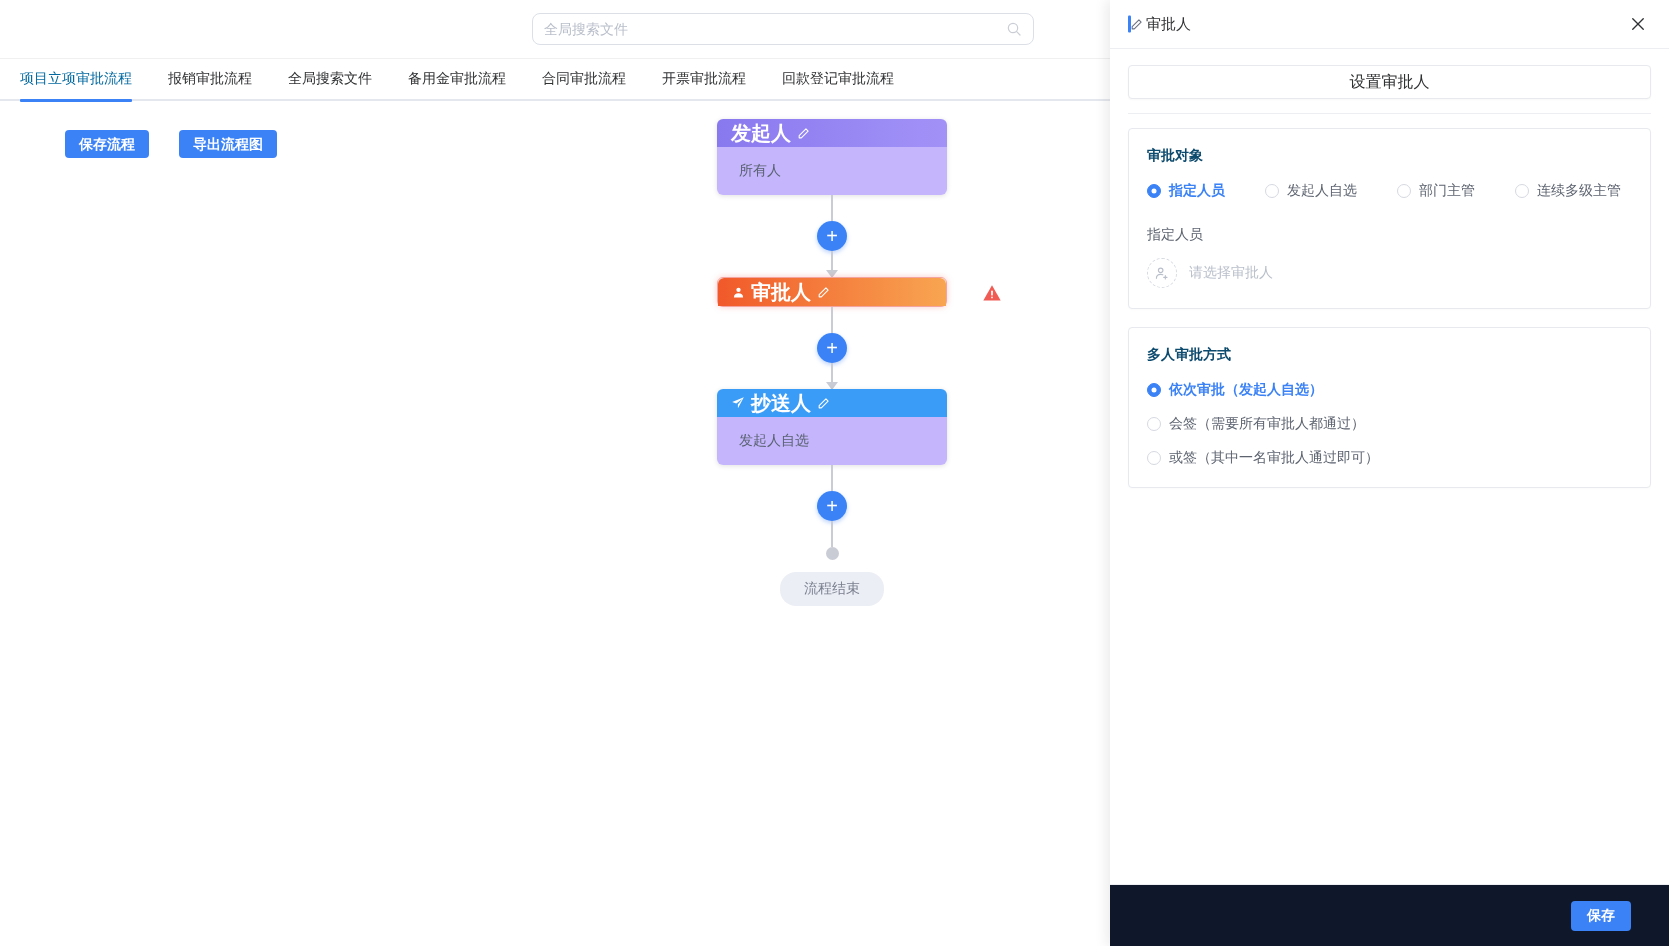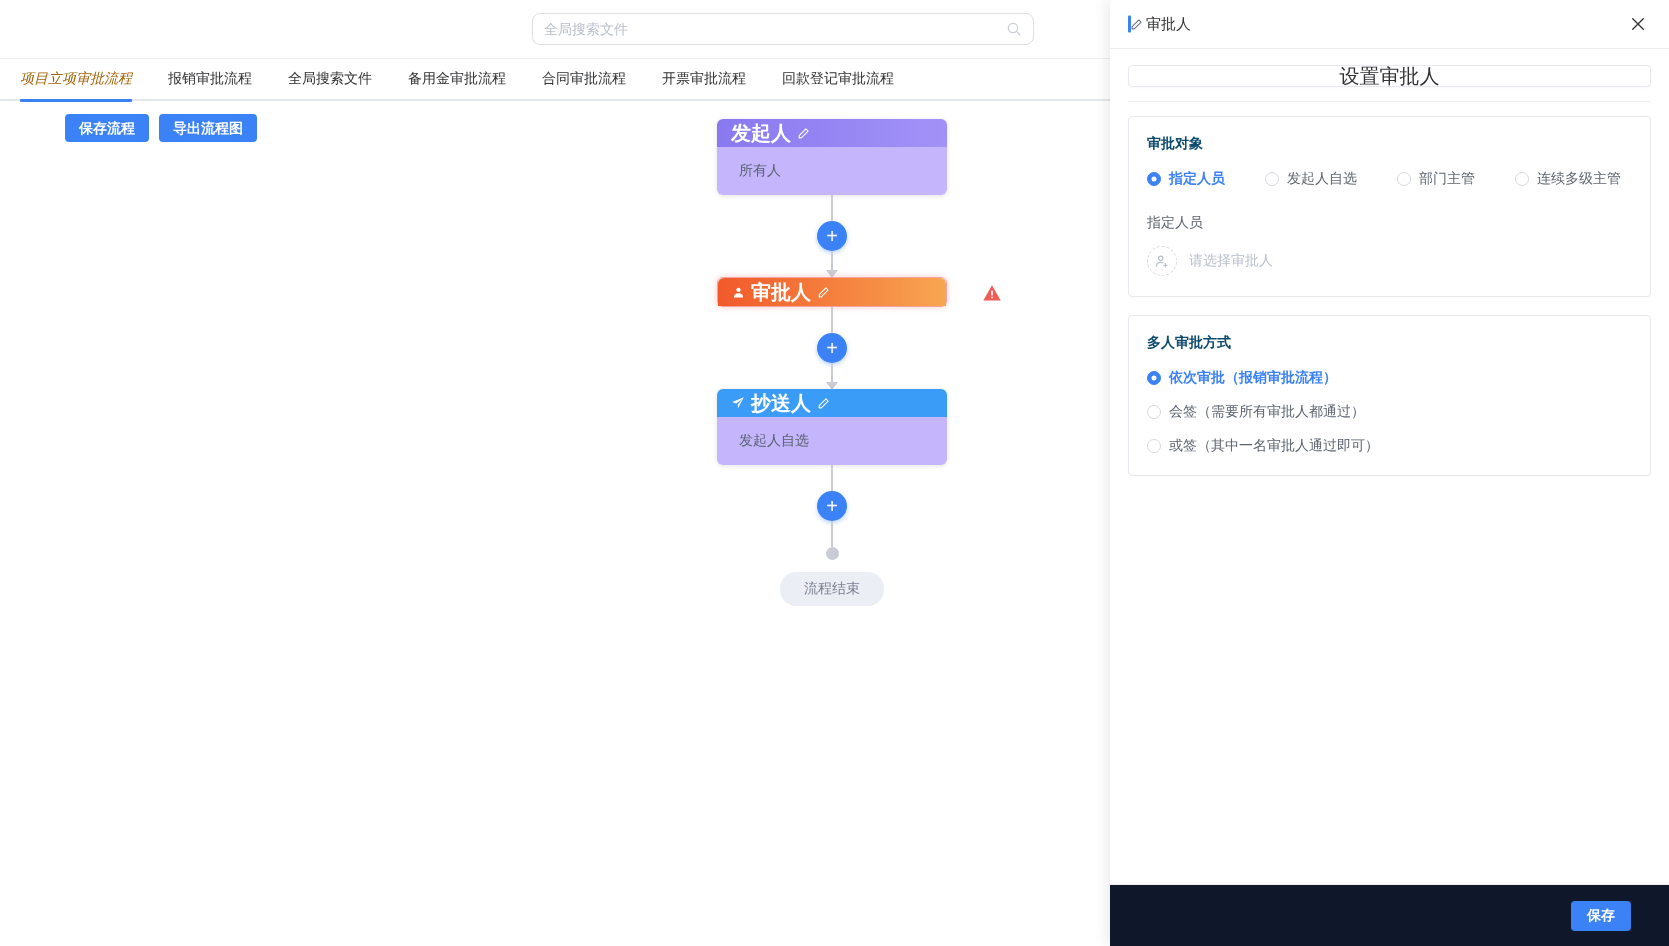--- a/index.html
+++ b/index.html
@@ -71,37 +71,37 @@
   .tab {
     font-size: 14px;
     color: #303133;
     height: 42px;
     line-height: 40px;
     margin-right: 36px;
     position: relative;
     cursor: pointer;
     white-space: nowrap;
   }
-  .tab.active { color: #a16207; font-style: italic; }
+  .tab.active { color: #0369a1; }
   .tab.active::after {
     content: "";
     position: absolute;
     left: 0; right: 0; bottom: -2px;
     height: 3px;
     background: #3b82f6;
     border-radius: 1px;
   }
 
   
   .actions {
     position: absolute;
     left: 30px;
-    top: 114px;
-    display: flex;
-    gap: 10px;
+    top: 130px;
+    display: flex;
+    gap: 30px;
     padding-left: 35px;
   }
   .btn-primary {
     background: #3b82f6;
     color: #fff;
     border: none;
     border-radius: 4px;
     font-size: 14px;
     font-weight: bold;
     padding: 0 14px;
@@ -259,25 +259,25 @@
     cursor: pointer;
   }
 
   .panel-body {
     flex: 1 1 auto;
     overflow-y: auto;
     padding: 16px 18px 0 18px;
     background: #fff;
   }
   .set-approver-box {
-    height: 22px;
+    height: 34px;
     border: 1px solid #e7e9ee;
     border-radius: 4px;
     display: flex; align-items: center; justify-content: center;
-    font-size: 20px;
+    font-size: 16px;
     color: #303133;
     background: #fff;
     cursor: pointer;
     box-shadow: 0 1px 2px rgba(0,0,0,.03);
   }
   .divider { height: 1px; background: #eceef1; margin: 14px 0 14px; }
 
   .card {
     border: 1px solid #e7e9ee;
     border-radius: 4px;
@@ -543,21 +543,21 @@
           <span class="picker-placeholder">请选择审批人</span>
         </div>
       </div>
 
       <div class="card">
         <div class="card-title">多人审批方式</div>
 
         <div class="radio-col">
           <div class="radio checked">
             <span class="dot"></span>
-            <span>依次审批（报销审批流程）</span>
+            <span>依次审批（发起人自选）</span>
           </div>
           <div class="radio">
             <span class="dot"></span>
             <span>会签（需要所有审批人都通过）</span>
           </div>
           <div class="radio">
             <span class="dot"></span>
             <span>或签（其中一名审批人通过即可）</span>
           </div>
         </div>

